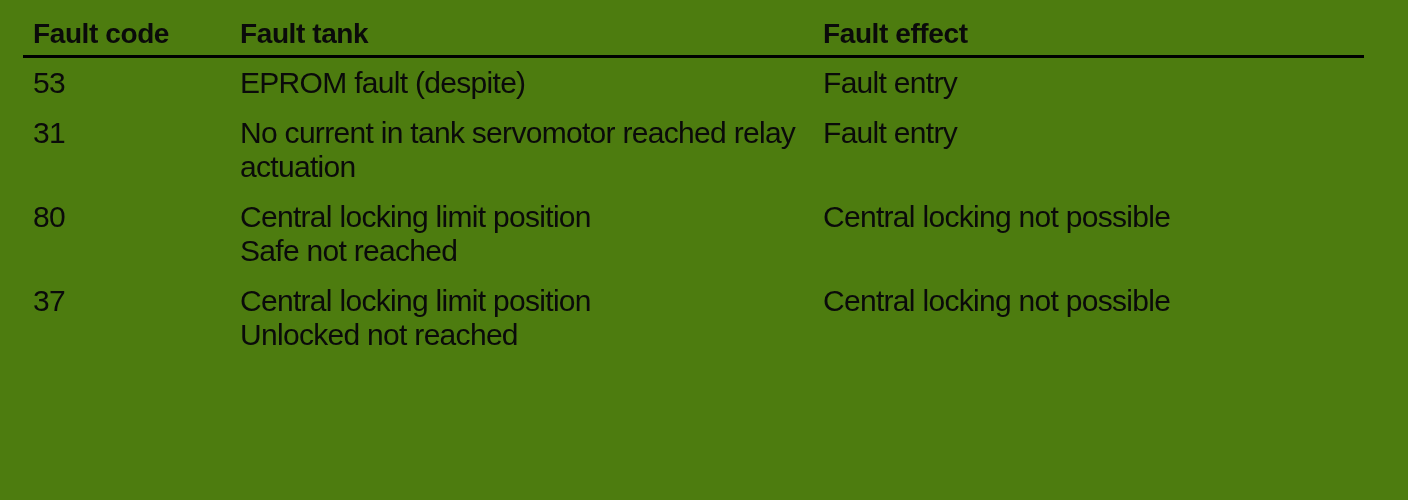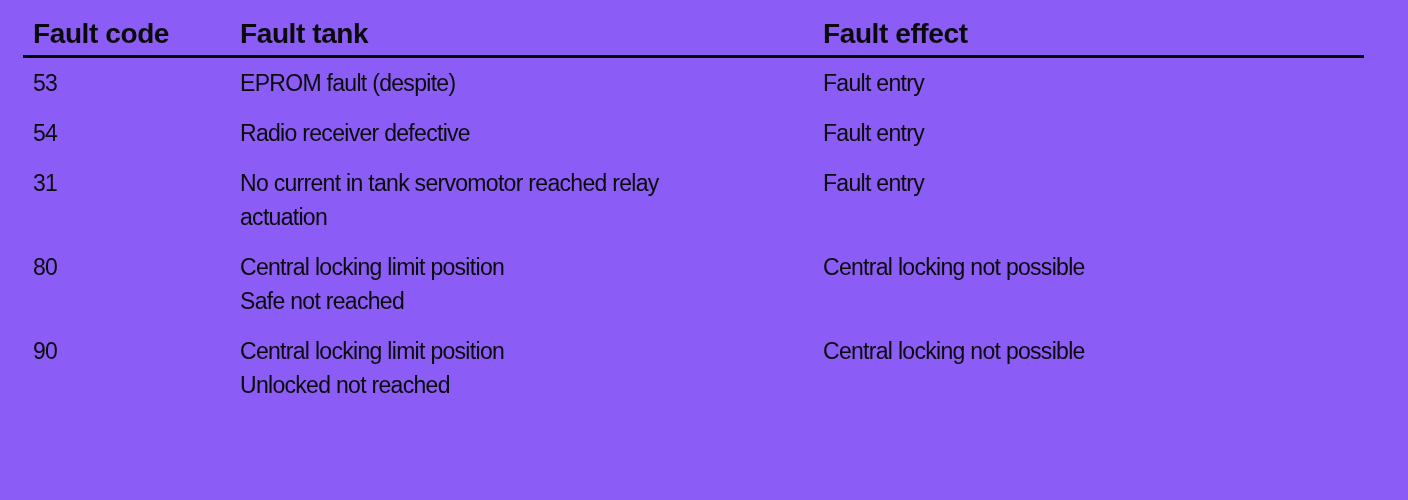--- a/index.html
+++ b/index.html
@@ -11,21 +11,21 @@
     width: 1408px;
     height: 500px;
     position: relative;
     overflow: hidden;
     font-family: "Liberation Sans", "DejaVu Sans", sans-serif;
     color: #0a0a0a;
   }
   .doc-page {
     position: absolute;
     inset: 0;
-    background: #8b5cf6;
+    background: #4d7c0f;
   }
   table.fault-table {
     position: absolute;
     left: 23px;
     top: 0;
     width: 1341px;
     border-collapse: collapse;
     table-layout: fixed;
   }
   col.c1 { width: 217px; }
@@ -36,21 +36,21 @@
     vertical-align: top;
     font-size: 28px;
     font-weight: bold;
     line-height: 34px;
     letter-spacing: -0.4px;
     padding: 17px 0 4px 0;
     border-bottom: 3px solid #000000;
   }
   td {
     vertical-align: top;
-    font-size: 23px;
+    font-size: 30px;
     font-weight: normal;
     line-height: 34px;
     letter-spacing: -0.7px;
     padding: 8px 0 8px 0;
     white-space: pre-line;
   }
   th.col-code, td.col-code { padding-left: 10px; }
 </style>
 </head>
 <body>
@@ -69,42 +69,37 @@
         <th class="col-effect">Fault effect</th>
       </tr>
     </thead>
     <tbody>
   <tr>
     <td class="col-code">53</td>
     <td class="col-text">EPROM fault (despite)</td>
     <td class="col-effect">Fault entry</td>
   </tr>
 
-  <tr>
-    <td class="col-code">54</td>
-    <td class="col-text">Radio receiver defective</td>
-    <td class="col-effect">Fault entry</td>
-  </tr>
 
   <tr>
     <td class="col-code">31</td>
     <td class="col-text">No current in tank servomotor reached relay
 actuation</td>
     <td class="col-effect">Fault entry</td>
   </tr>
 
   <tr>
     <td class="col-code">80</td>
     <td class="col-text">Central locking limit position
 Safe not reached</td>
     <td class="col-effect">Central locking not possible</td>
   </tr>
 
 
   <tr>
-    <td class="col-code">90</td>
+    <td class="col-code">37</td>
     <td class="col-text">Central locking limit position
 Unlocked not reached</td>
     <td class="col-effect">Central locking not possible</td>
   </tr>
 </tbody>
   </table>
 </div>
 
 </body></html>

